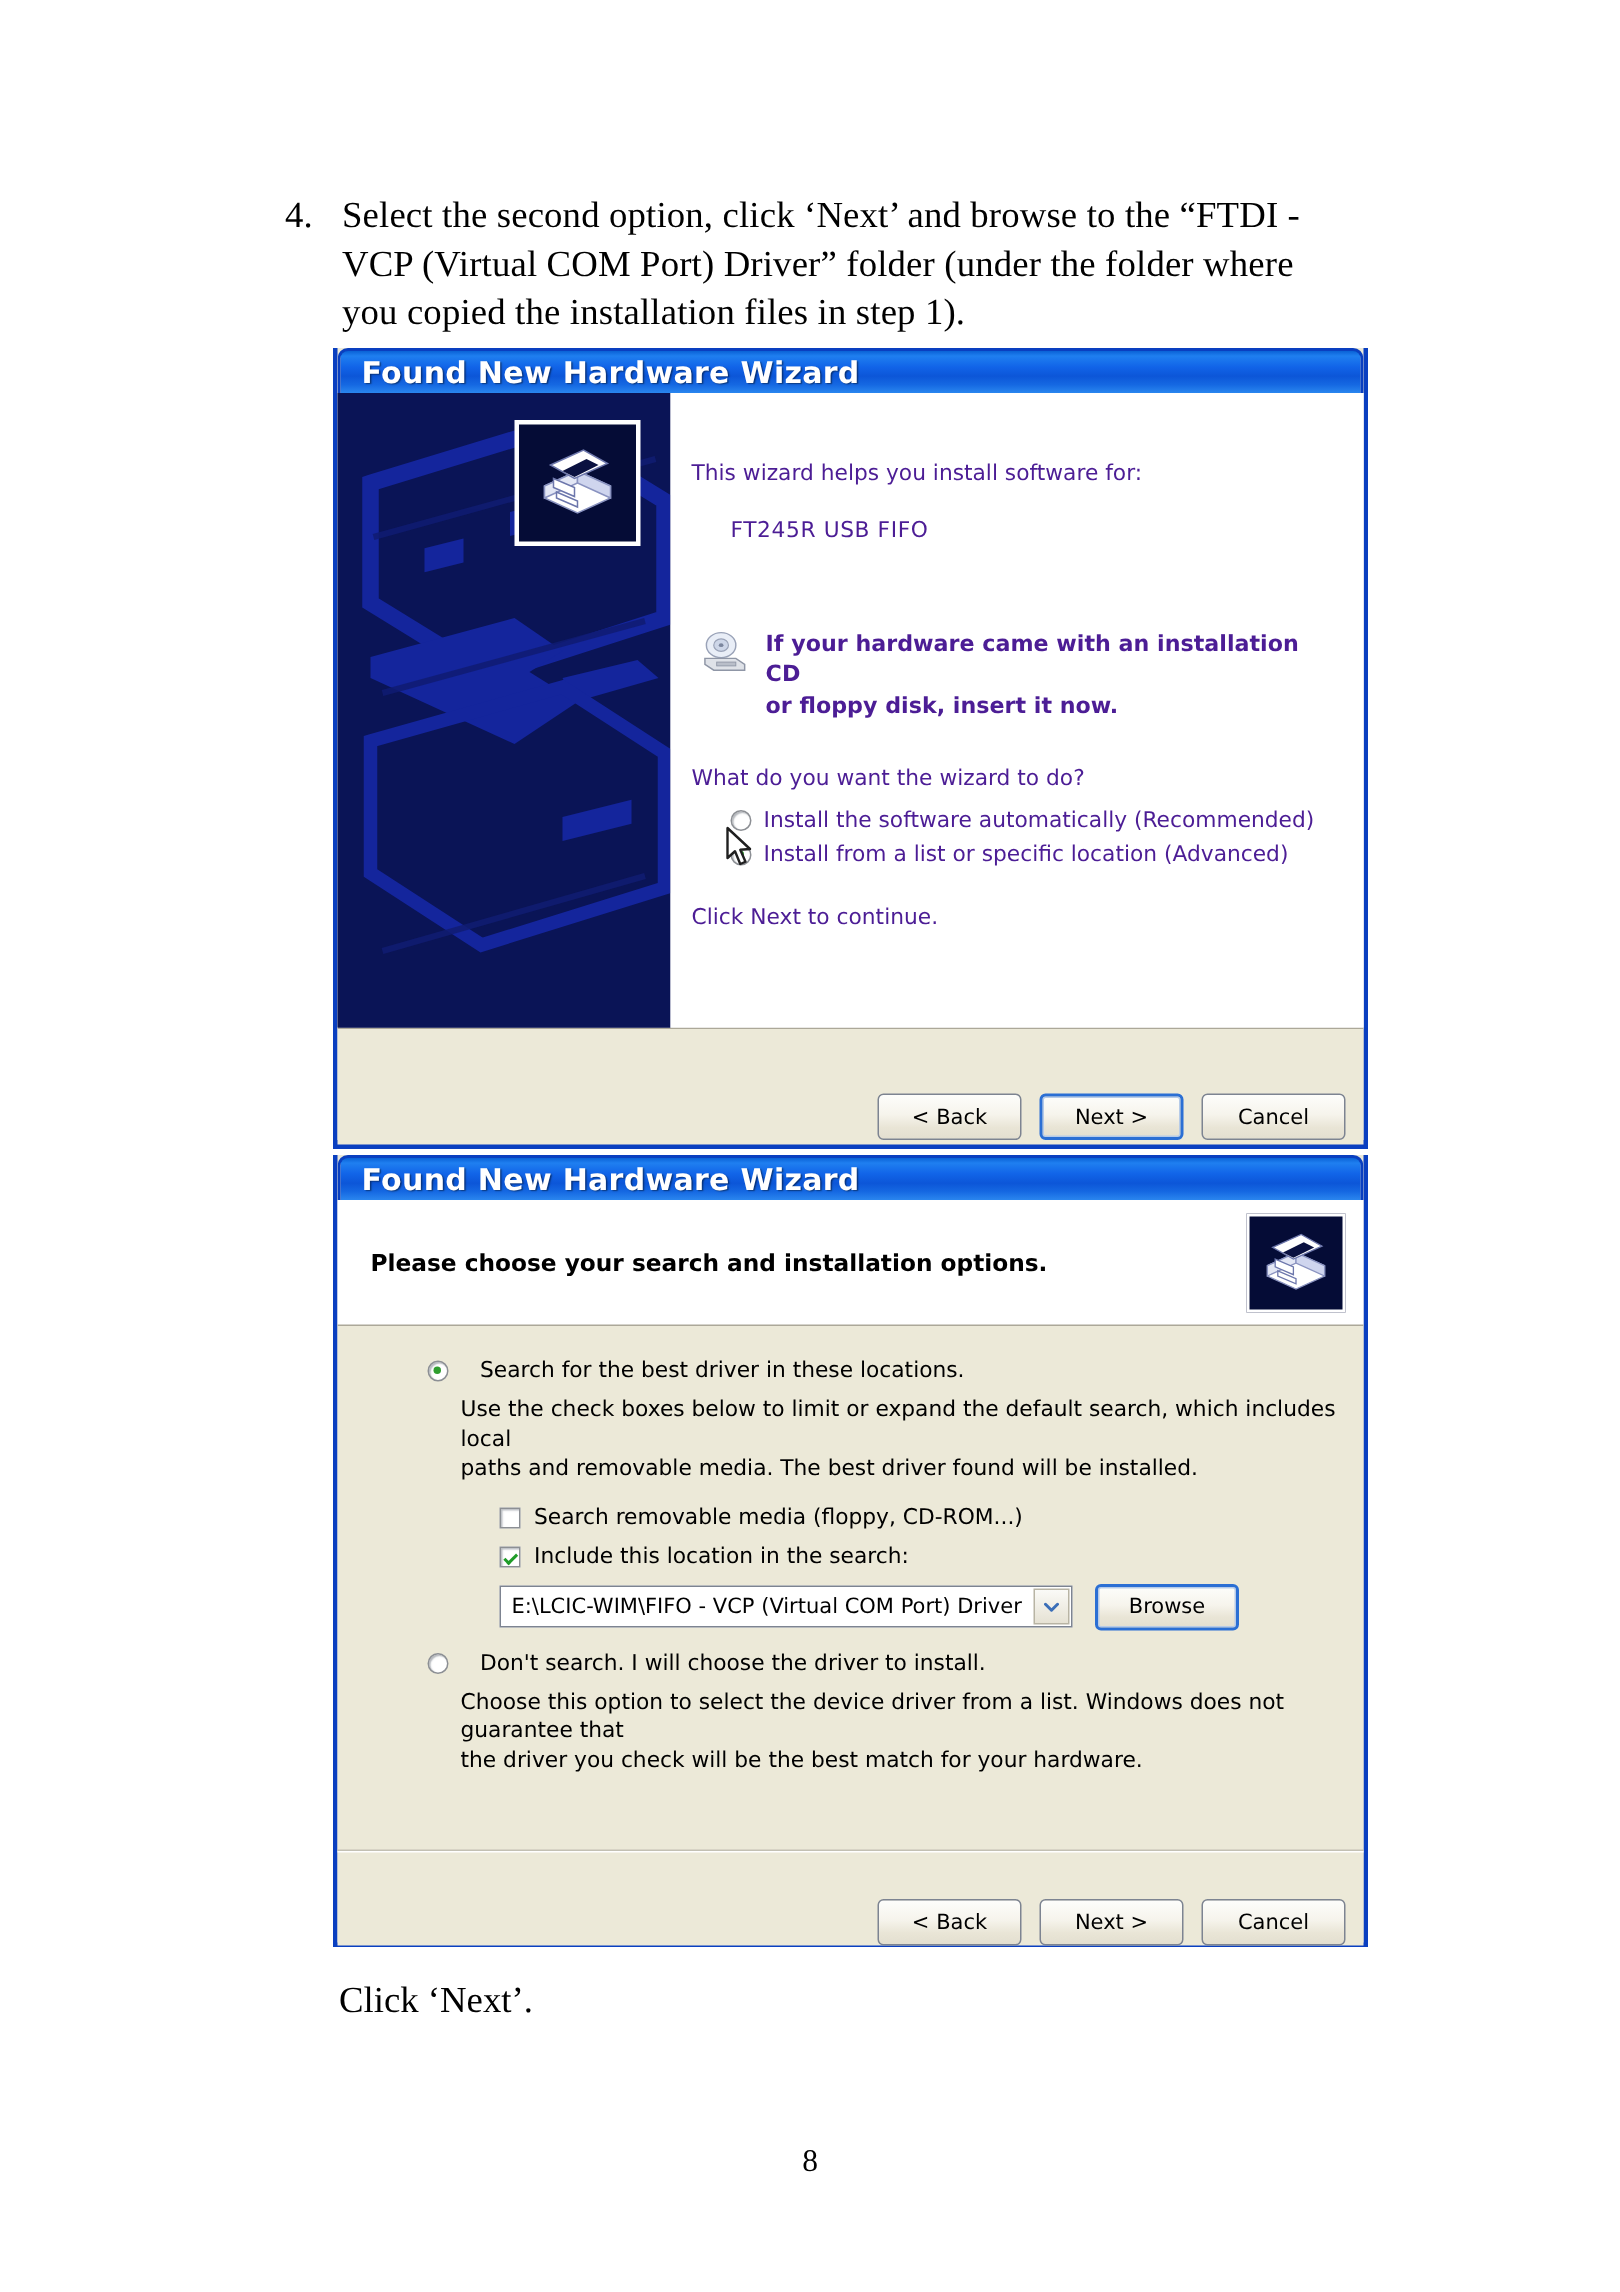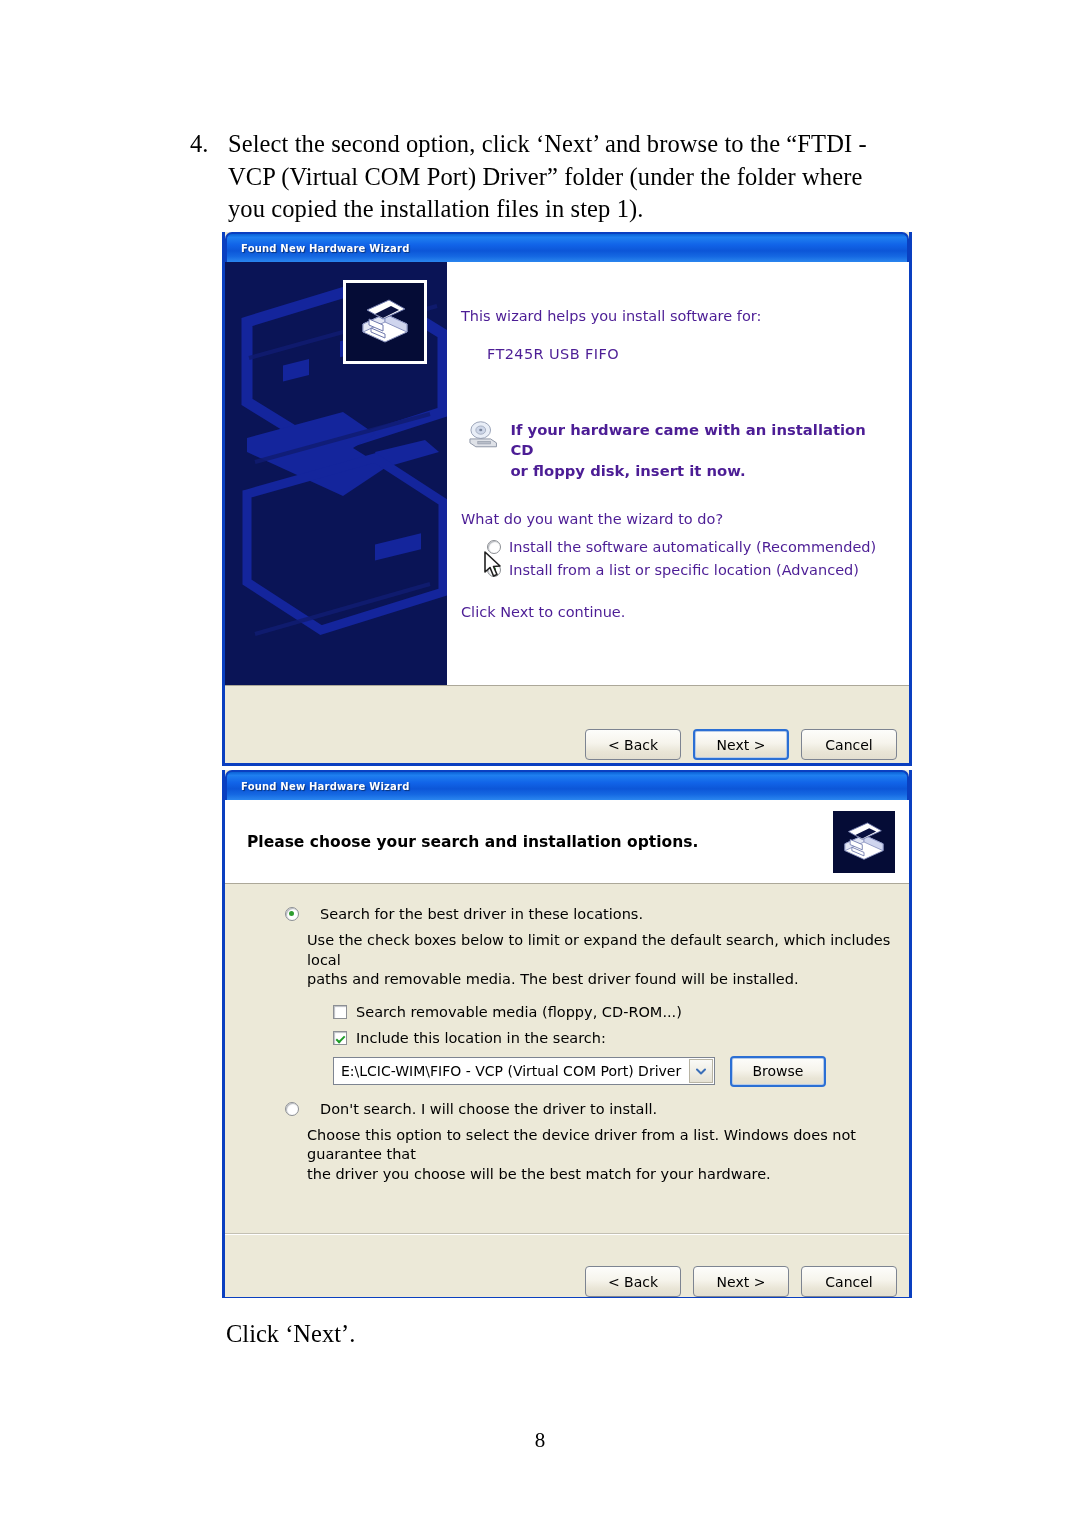--- a/index.html
+++ b/index.html
@@ -69,21 +69,21 @@
     border-top-right-radius: 7px;
     border: 2px solid #0a3fc0;
     border-bottom: none;
     box-sizing: border-box;
     display: flex;
     align-items: center;
     position: relative;
   }
   .wiz-titlebar .title-text {
     color: #ffffff;
-    font-size: 10px;
+    font-size: 20px;
     font-weight: bold;
     padding-left: 14px;
     letter-spacing: .2px;
     text-shadow: 1px 1px 1px rgba(0,0,0,.45);
     white-space: nowrap;
   }
 
   .wiz-body { background: #ffffff; position: relative; }
 
   
@@ -474,21 +474,21 @@
       <div class="xp-btn default">Browse</div>
     </div>
 
     <div class="opt-row">
       <span class="radio"></span>
       <span>Don't search. I will choose the driver to install.</span>
     </div>
 
     <div class="helper">
       <div>Choose this option to select the device driver from a list.  Windows does not guarantee that</div>
-      <div>the driver you choose will be the best match for your hardware.</div>
+      <div>the driver you check will be the best match for your hardware.</div>
     </div>
 
     <div class="sep"></div>
   </div>
 
   <div class="wiz-footer">
     <div class="xp-btn">&lt; Back</div>
     <div class="xp-btn">Next &gt;</div>
     <div class="xp-btn">Cancel</div>
   </div>

